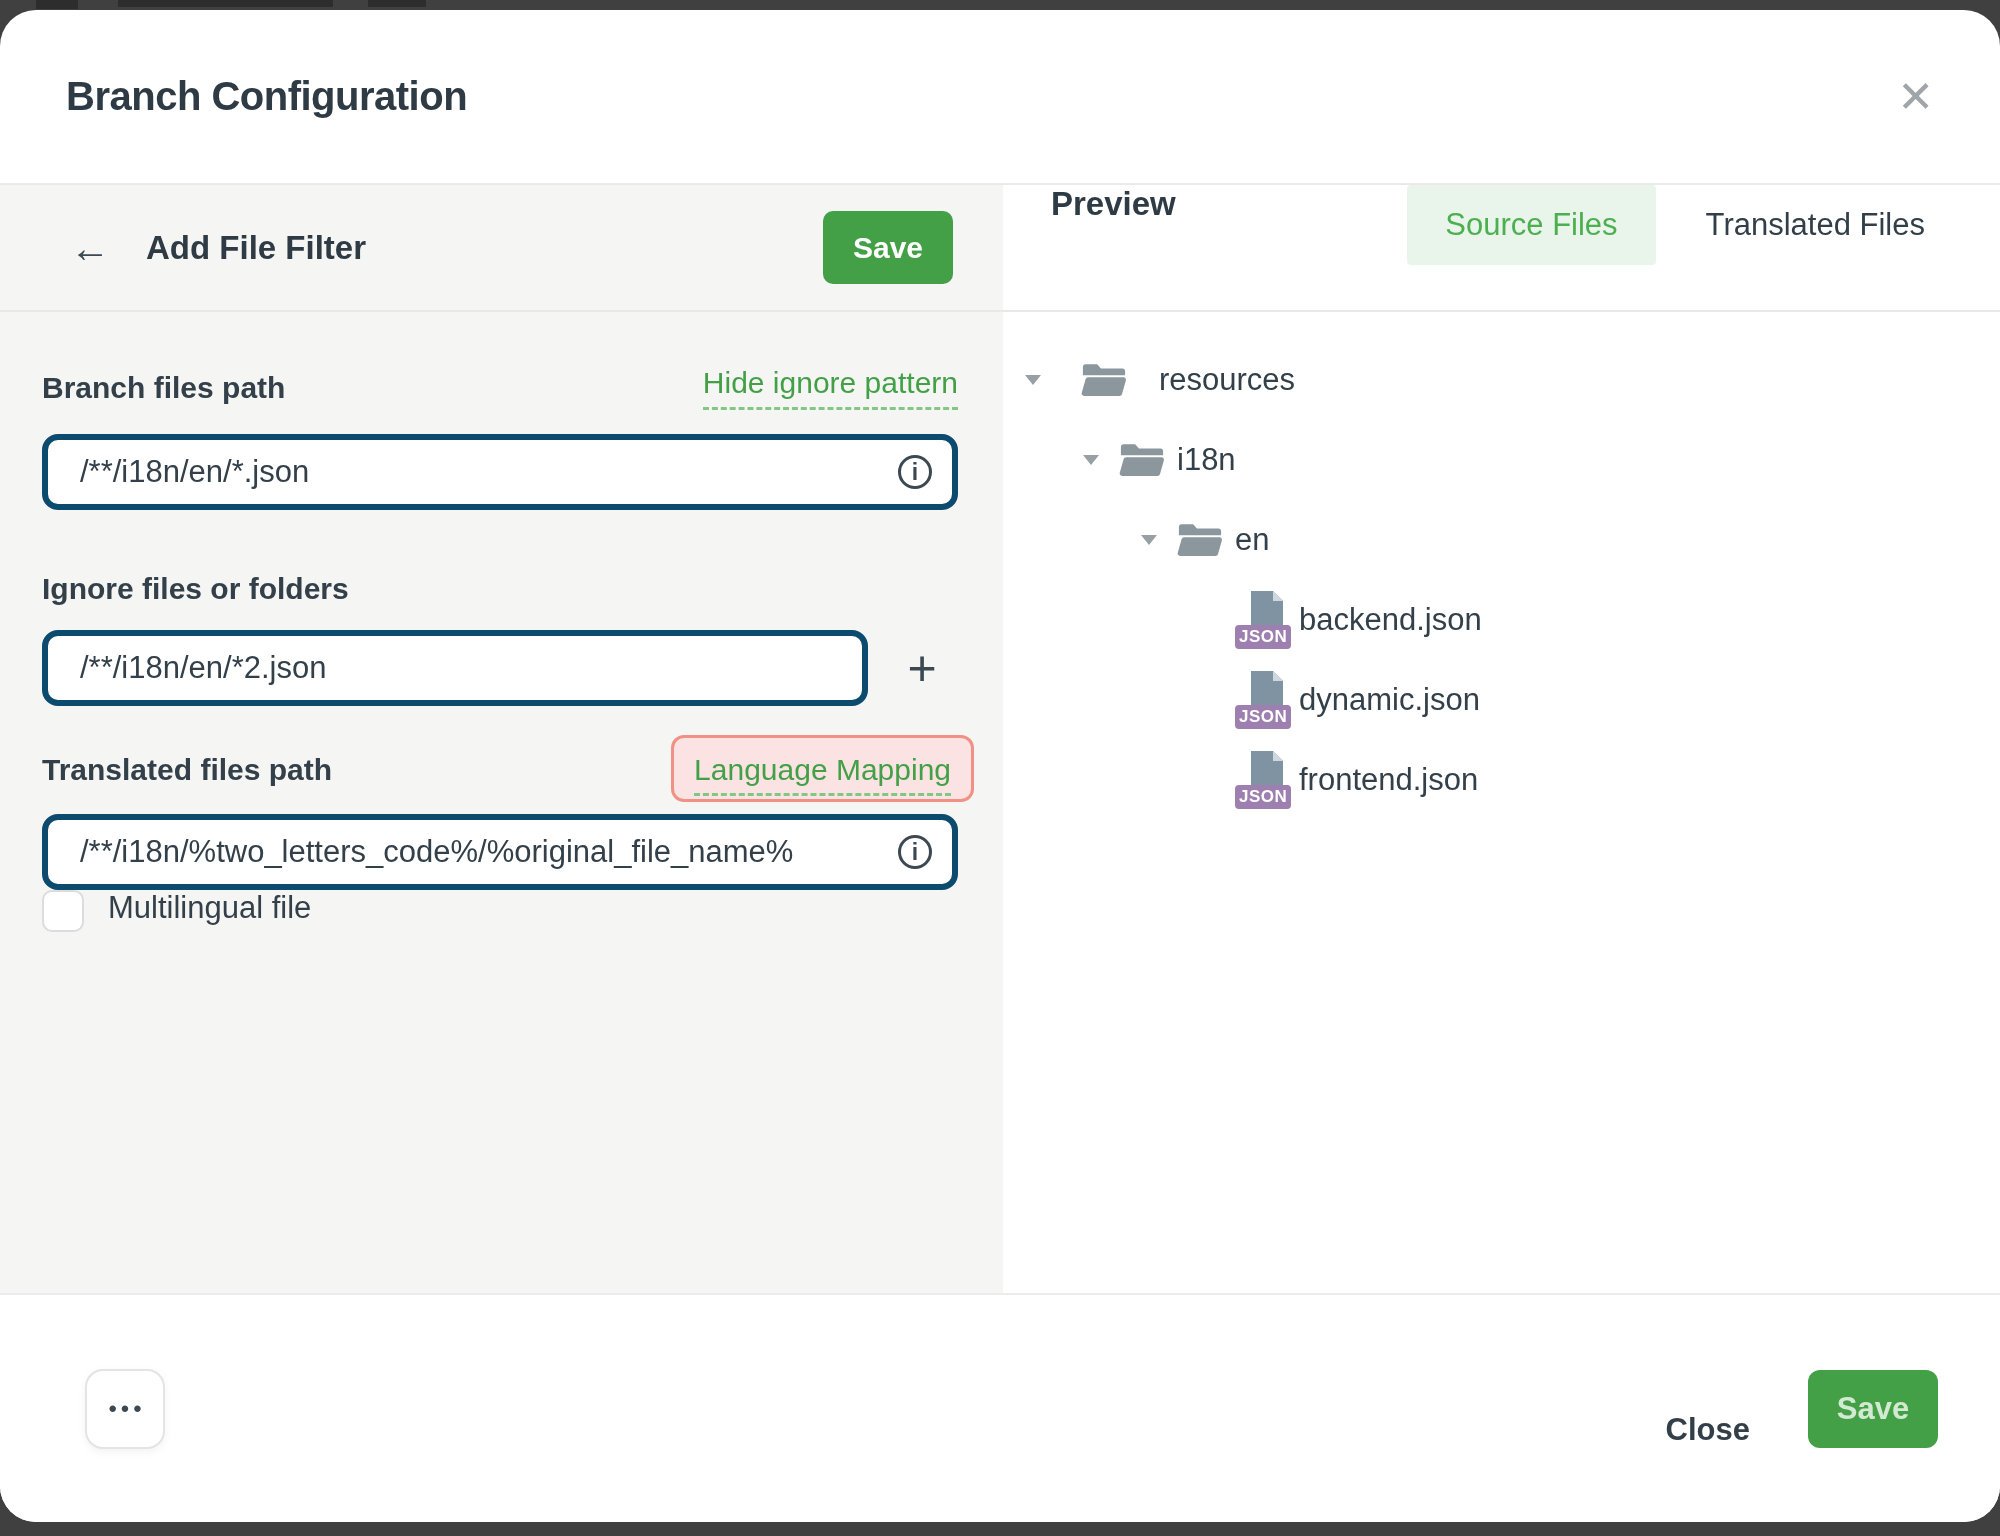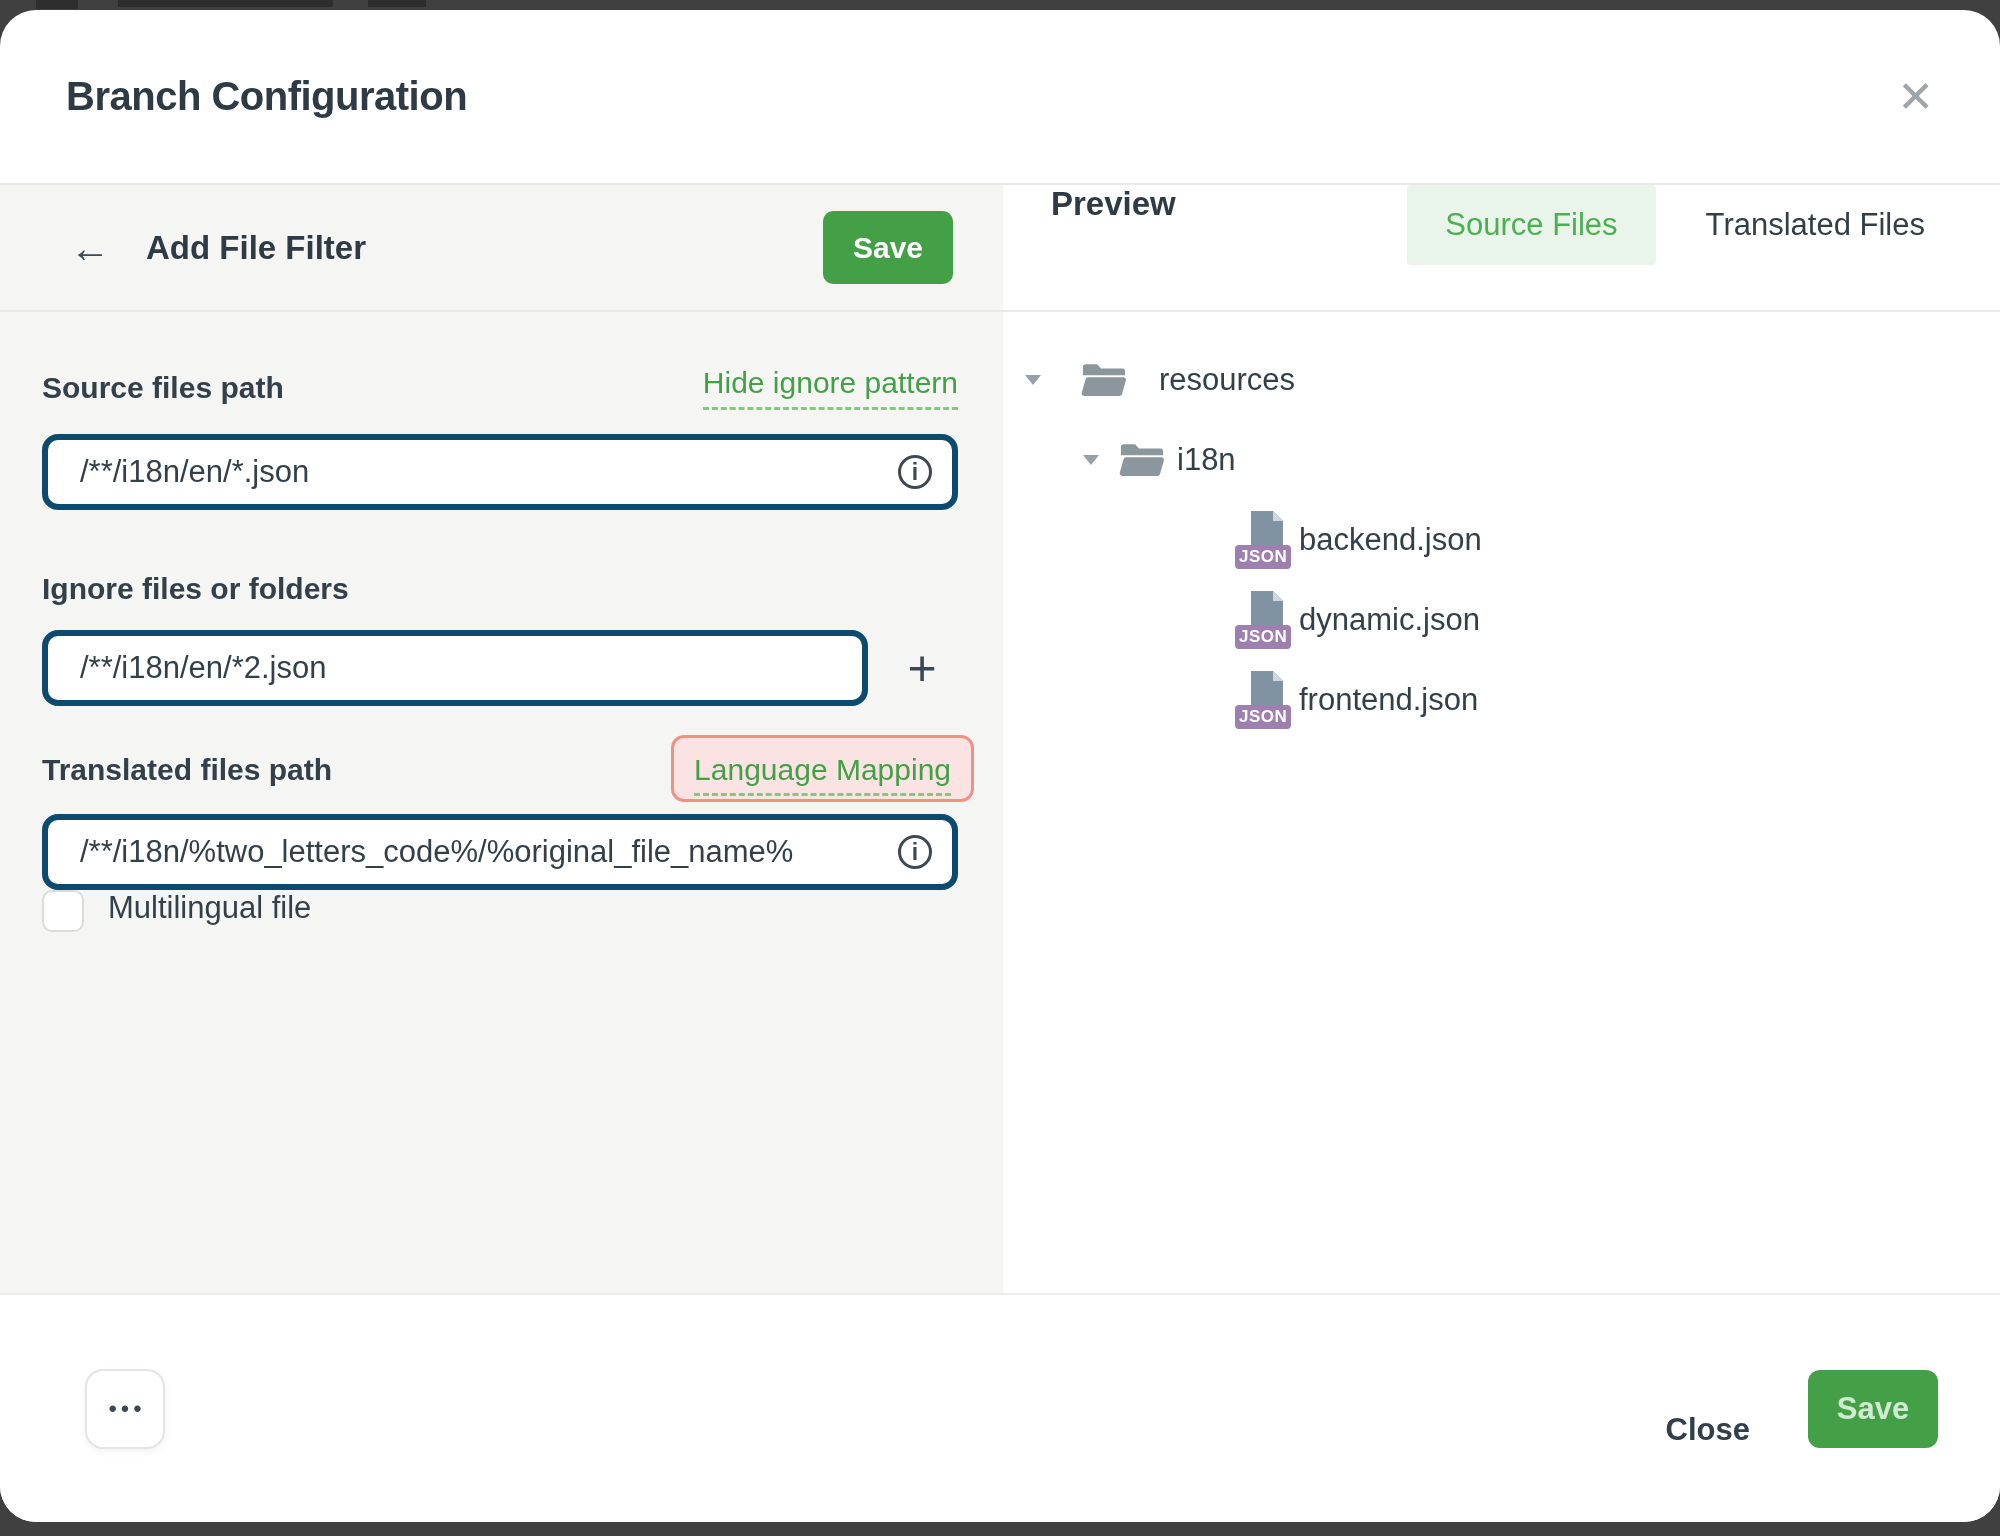--- a/index.html
+++ b/index.html
@@ -171,21 +171,21 @@
         <div class="tab">Translated Files</div>
       </div>
     </div>
   </div>
 
   <div class="main">
 
     <div class="form-panel">
 
       <div class="row-head">
-        <div class="field-label">Source files path</div>
+        <div class="field-label">Branch files path</div>
         <a class="link-dashed">Hide ignore pattern</a>
       </div>
       <div class="input-wrap">
         <input class="text-input" value="/**/i18n/en/*.json" style="">
         <div class="info-icon">i</div>
       </div>
 
       <div class="row-head gap-lg">
         <div class="field-label">Ignore files or folders</div>
       </div>
@@ -225,20 +225,28 @@
 
       <div class="tree-row depth-1">
         <span class="caret"></span>
         <svg class="folder-icon" viewBox="0 0 24 20">
           <path d="M1 3.1C1 2.4 1.6 1.8 2.3 1.8h6.1l2 2.2h11.3c.7 0 1.3.6 1.3 1.3v2.2H1z" fill="#8c969d"></path>
           <path d="M3.1 8.6h19.1c.85 0 1.45.8 1.2 1.6l-2 7.1c-.17.6-.73 1-1.36 1H1.6c-.85 0-1.45-.8-1.2-1.6l2-7.1c.17-.6.73-1 1.36-1z" fill="#8c969d"></path>
         </svg>
         <span class="tree-label">i18n</span>
       </div>
 
+      <div class="tree-row depth-2">
+        <span class="caret"></span>
+        <svg class="folder-icon" viewBox="0 0 24 20">
+          <path d="M1 3.1C1 2.4 1.6 1.8 2.3 1.8h6.1l2 2.2h11.3c.7 0 1.3.6 1.3 1.3v2.2H1z" fill="#8c969d"></path>
+          <path d="M3.1 8.6h19.1c.85 0 1.45.8 1.2 1.6l-2 7.1c-.17.6-.73 1-1.36 1H1.6c-.85 0-1.45-.8-1.2-1.6l2-7.1c.17-.6.73-1 1.36-1z" fill="#8c969d"></path>
+        </svg>
+        <span class="tree-label">en</span>
+      </div>
 
       <div class="tree-row depth-3">
         <span class="caret-placeholder"></span>
         <span class="file-icon">
           <svg width="36" height="46" viewBox="0 0 18 23">
             <path d="M1 0h11l5 5v18H1z" fill="#7f93a2"></path>
             <path d="M12 0l5 5h-5z" fill="#cfd8de"></path>
           </svg>
           <span class="json-badge">JSON</span>
         </span>

